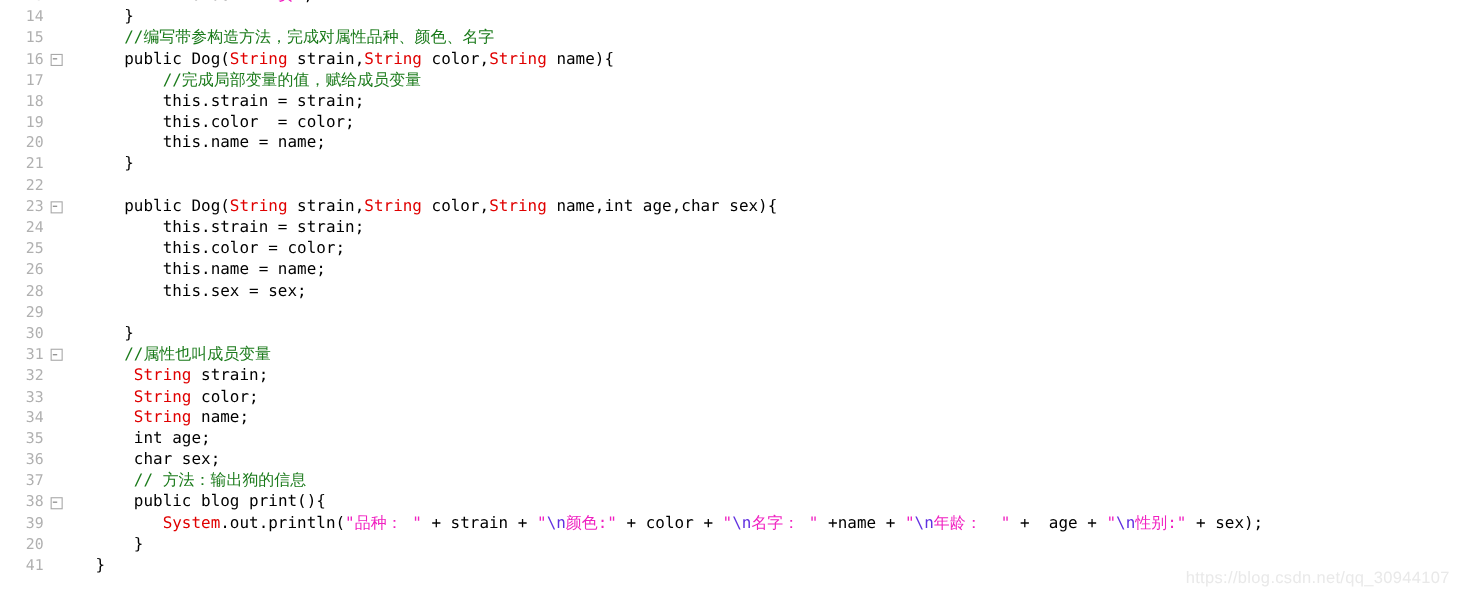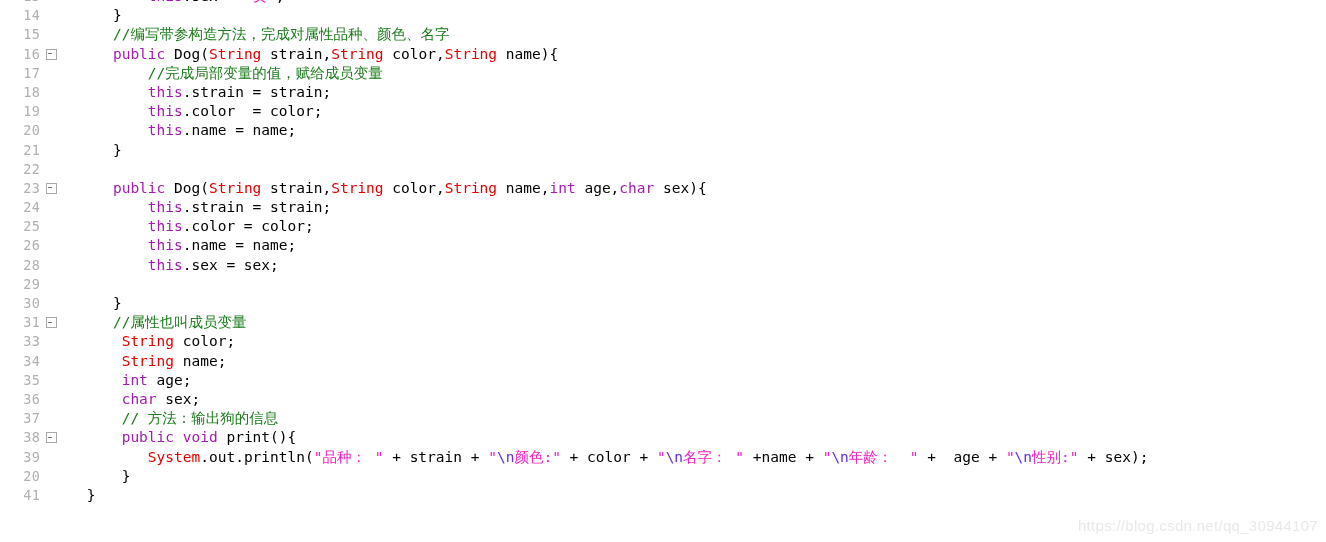--- a/index.html
+++ b/index.html
@@ -24,21 +24,21 @@
   
   #code-surface {
     position: absolute;
     left: 0;
     top: -13px;
     width: 1326px;
   }
 
   .code-line {
     display: flex;
-    align-items: center;
+    align-items: flex-end;
     height: 19.2px;
     line-height: 19.2px;
     white-space: pre;
     font-size: 14.5px;
   }
 
   .gutter {
     flex: 0 0 auto;
     width: 40px;
     text-align: right;
@@ -75,21 +75,21 @@
     background: #7a7a7a;
   }
 
   .code-text {
     flex: 1 1 auto;
     color: #000000;
     padding-left: 16px;
   }
 
   
-  .kw      { color: #a21caf; margin-top: 26px; }   
+  .kw      { color: #000000; margin-top: 26px; }   
   .type    { color: #e00000; }   
   .cmt     { color: #1a7a1a; }   
   .str     { color: #f020c0; }   
   .esc     { color: #6030e0; }   
   .plain   { color: #000000; }
 
   
   #watermark {
     position: absolute;
     right: 8px;
@@ -118,24 +118,25 @@
       <div class="code-line"><div class="gutter">21</div><div class="fold"></div><div class="code-text"><span class="plain">    }</span></div></div>
       <div class="code-line"><div class="gutter">22</div><div class="fold"></div><div class="code-text"><span class="plain">    </span></div></div>
       <div class="code-line"><div class="gutter">23</div><div class="fold"><span class="fold-box"></span></div><div class="code-text"><span class="plain">    </span><span class="kw">public</span><span class="plain"> Dog(</span><span class="type">String</span><span class="plain"> strain,</span><span class="type">String</span><span class="plain"> color,</span><span class="type">String</span><span class="plain"> name,</span><span class="kw">int</span><span class="plain"> age,</span><span class="kw">char</span><span class="plain"> sex){</span></div></div>
       <div class="code-line"><div class="gutter">24</div><div class="fold"></div><div class="code-text"><span class="plain">        </span><span class="kw">this</span><span class="plain">.strain = strain;</span></div></div>
       <div class="code-line"><div class="gutter">25</div><div class="fold"></div><div class="code-text"><span class="plain">        </span><span class="kw">this</span><span class="plain">.color = color;</span></div></div>
       <div class="code-line"><div class="gutter">26</div><div class="fold"></div><div class="code-text"><span class="plain">        </span><span class="kw">this</span><span class="plain">.name = name;</span></div></div>
       <div class="code-line"><div class="gutter">28</div><div class="fold"></div><div class="code-text"><span class="plain">        </span><span class="kw">this</span><span class="plain">.sex = sex;</span></div></div>
       <div class="code-line"><div class="gutter">29</div><div class="fold"></div><div class="code-text"></div></div>
       <div class="code-line"><div class="gutter">30</div><div class="fold"></div><div class="code-text"><span class="plain">    }</span></div></div>
       <div class="code-line"><div class="gutter">31</div><div class="fold"><span class="fold-box"></span></div><div class="code-text"><span class="plain">    </span><span class="cmt">//属性也叫成员变量</span></div></div>
+      <div class="code-line"><div class="gutter">32</div><div class="fold"></div><div class="code-text"><span class="plain">     </span><span class="type">String</span><span class="plain"> strain;</span></div></div>
       <div class="code-line"><div class="gutter">33</div><div class="fold"></div><div class="code-text"><span class="plain">     </span><span class="type">String</span><span class="plain"> color;</span></div></div>
       <div class="code-line"><div class="gutter">34</div><div class="fold"></div><div class="code-text"><span class="plain">     </span><span class="type">String</span><span class="plain"> name;</span></div></div>
       <div class="code-line"><div class="gutter">35</div><div class="fold"></div><div class="code-text"><span class="plain">     </span><span class="kw">int</span><span class="plain"> age;</span></div></div>
       <div class="code-line"><div class="gutter">36</div><div class="fold"></div><div class="code-text"><span class="plain">     </span><span class="kw">char</span><span class="plain"> sex;</span></div></div>
       <div class="code-line"><div class="gutter">37</div><div class="fold"></div><div class="code-text"><span class="plain">     </span><span class="cmt">// 方法：输出狗的信息</span></div></div>
-      <div class="code-line"><div class="gutter">38</div><div class="fold"><span class="fold-box"></span></div><div class="code-text"><span class="plain">     </span><span class="kw">public</span><span class="plain"> </span><span class="kw">void</span><span class="plain"> print(){</span></div></div>
+      <div class="code-line"><div class="gutter">38</div><div class="fold"><span class="fold-box"></span></div><div class="code-text"><span class="plain">     </span><span class="kw">public</span><span class="plain"> </span><span class="kw">blog</span><span class="plain"> print(){</span></div></div>
       <div class="code-line"><div class="gutter">39</div><div class="fold"></div><div class="code-text"><span class="plain">        </span><span class="type">System</span><span class="plain">.out.println(</span><span class="str">"品种： "</span><span class="plain"> + strain + </span><span class="str">"</span><span class="esc">\n</span><span class="str">颜色:"</span><span class="plain"> + color + </span><span class="str">"</span><span class="esc">\n</span><span class="str">名字： "</span><span class="plain"> +name + </span><span class="str">"</span><span class="esc">\n</span><span class="str">年龄：  "</span><span class="plain"> +  age + </span><span class="str">"</span><span class="esc">\n</span><span class="str">性别:"</span><span class="plain"> + sex);</span></div></div>
       <div class="code-line"><div class="gutter">20</div><div class="fold"></div><div class="code-text"><span class="plain">     }</span></div></div>
       <div class="code-line"><div class="gutter">41</div><div class="fold"></div><div class="code-text"><span class="plain"> }</span></div></div>
     </div>
   <div id="watermark">https://blog.csdn.net/qq_30944107</div>
 </div>
 
 </body></html>

